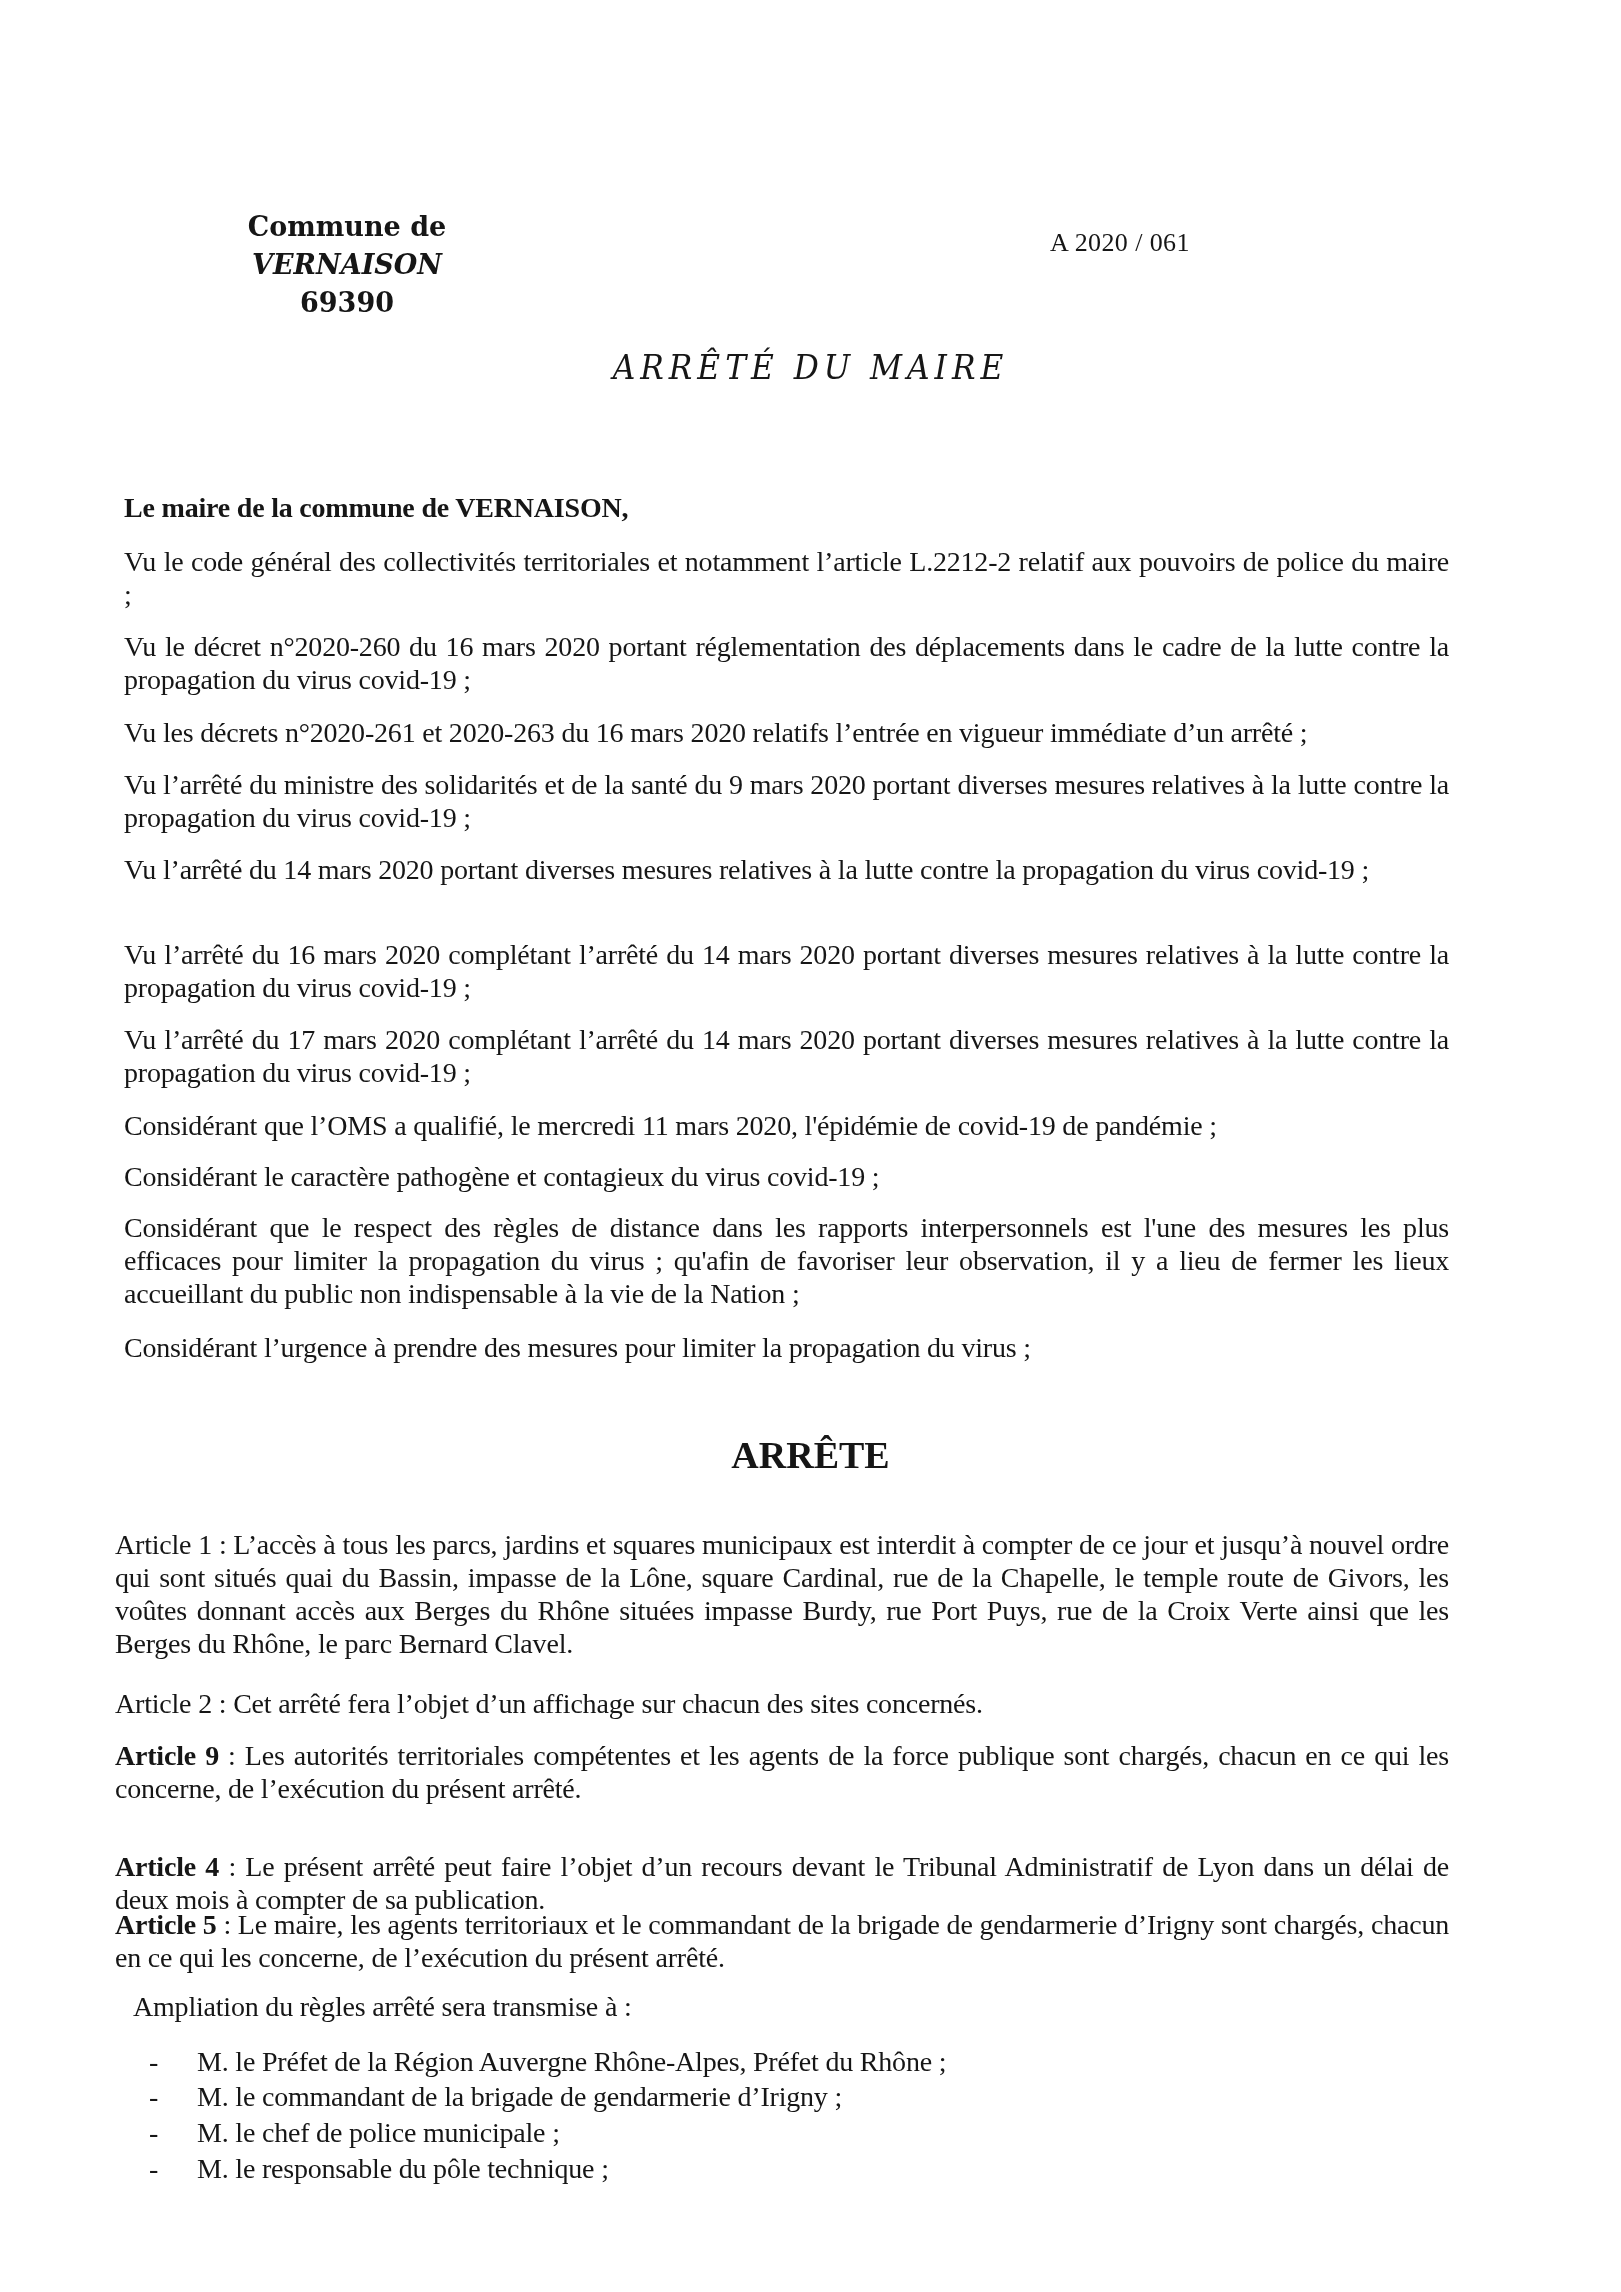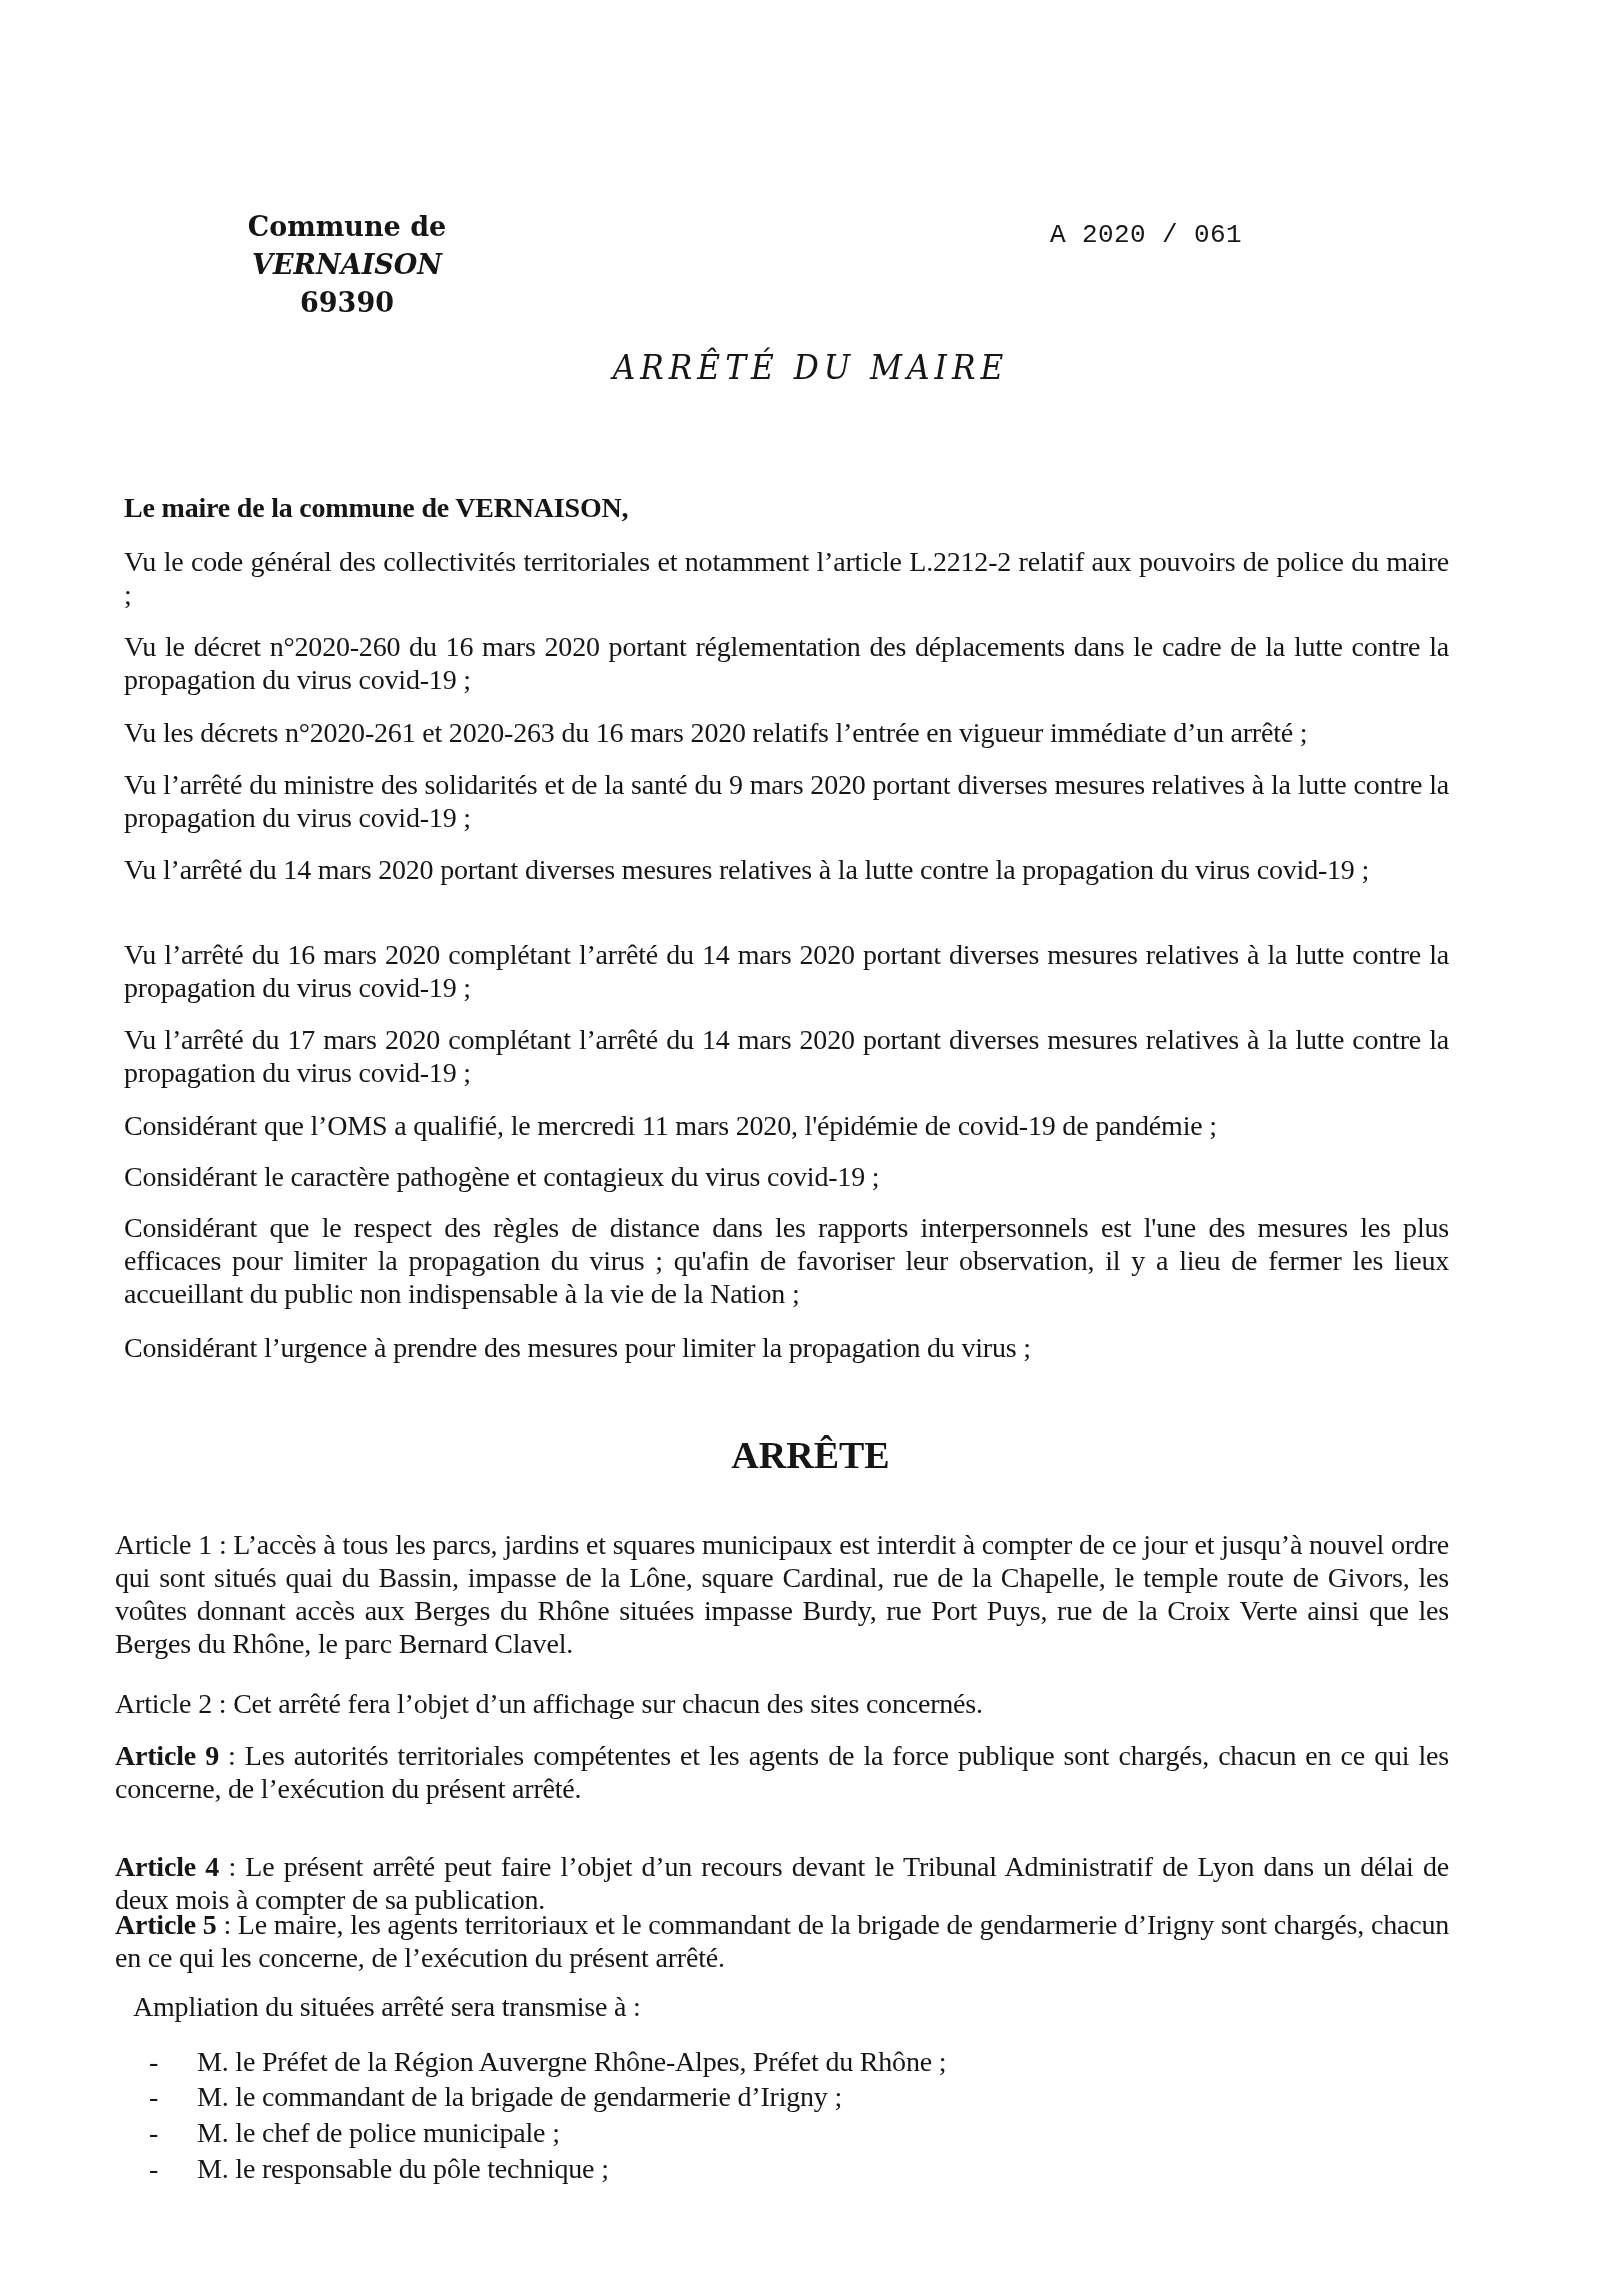--- a/index.html
+++ b/index.html
@@ -3,21 +3,21 @@
 <meta charset="utf-8">
 <style>
   html, body { margin: 0; padding: 0; background: #ffffff; }
   body { width: 1621px; height: 2293px; position: relative; overflow: hidden; color: #161616;
          font-family: "Liberation Serif", "DejaVu Serif", serif; }
   .abs { position: absolute; }
   .commune { left: 150px; top: 208px; width: 394px; text-align: center;
              font-family: "DejaVu Serif", serif; font-weight: bold; font-size: 27px; line-height: 38px; }
   .commune .name { font-style: italic; margin-top: 25px; }
   .commune .cp { display: block; }
-  .ref { left: 1050px; top: 220px; font-family: Liberation Mono, monospace; font-size: 26px; letter-spacing: 0.4px; }
+  .ref { left: 1050px; top: 228px; font-family: Liberation Serif, serif; font-size: 26px; letter-spacing: 0.4px; }
   .title { left: 0; width: 1621px; top: 347px; text-align: center; font-family: "DejaVu Serif", serif;
            font-style: italic; font-size: 34px; letter-spacing: 5.4px; transform: scaleX(0.92); }
   .body { left: 124px; width: 1325px; font-size: 28px; line-height: 33px; letter-spacing: -0.2px; }
   .p { position: absolute; left: 0; width: 1325px; text-align: justify; }
   .intro { font-weight: bold; }
   .arrete { left: 0; width: 1621px; top: 1433px; text-align: center; font-weight: bold; font-size: 38px; }
   .art-label-bold { font-weight: bold; }
   .ampl { position: absolute; left: 18px; }
   .list-item { position: absolute; left: 0; width: 1164px; }
   .list-item .dash { position: absolute; left: 0; }
@@ -60,21 +60,21 @@
   <div class="p" style="top:1739px; width:1334px;">
     <span class="art-label-bold">Article 9</span><span> : Les autorités territoriales compétentes et les agents de la force publique sont chargés, chacun en ce qui les concerne, de l’exécution du présent arrêté.</span>
   </div>
   <div class="p" style="top:1823px; width:1334px;margin-top:27px;">
     <span class="art-label-bold">Article 4</span><span> : Le présent arrêté peut faire l’objet d’un recours devant le Tribunal Administratif de Lyon dans un délai de deux mois à compter de sa publication.</span>
   </div>
   <div class="p" style="top:1908px; width:1334px;">
     <span class="art-label-bold">Article 5</span><span> : Le maire, les agents territoriaux et le commandant de la brigade de gendarmerie d’Irigny sont chargés, chacun en ce qui les concerne, de l’exécution du présent arrêté.</span>
   </div>
 
-  <div class="ampl" style="top:1990px;">Ampliation du situées arrêté sera transmise à :</div>
+  <div class="ampl" style="top:1990px;">Ampliation du règles arrêté sera transmise à :</div>
   <div class="list-item" style="top:2045px; left:34px;">
     <span class="dash">-</span>
     <span class="txt">M. le Préfet de la Région Auvergne Rhône-Alpes, Préfet du Rhône ;</span>
   </div>
   <div class="list-item" style="top:2080px; left:34px;">
     <span class="dash">-</span>
     <span class="txt">M. le commandant de la brigade de gendarmerie d’Irigny ;</span>
   </div>
   <div class="list-item" style="top:2116px; left:34px;">
     <span class="dash">-</span>

